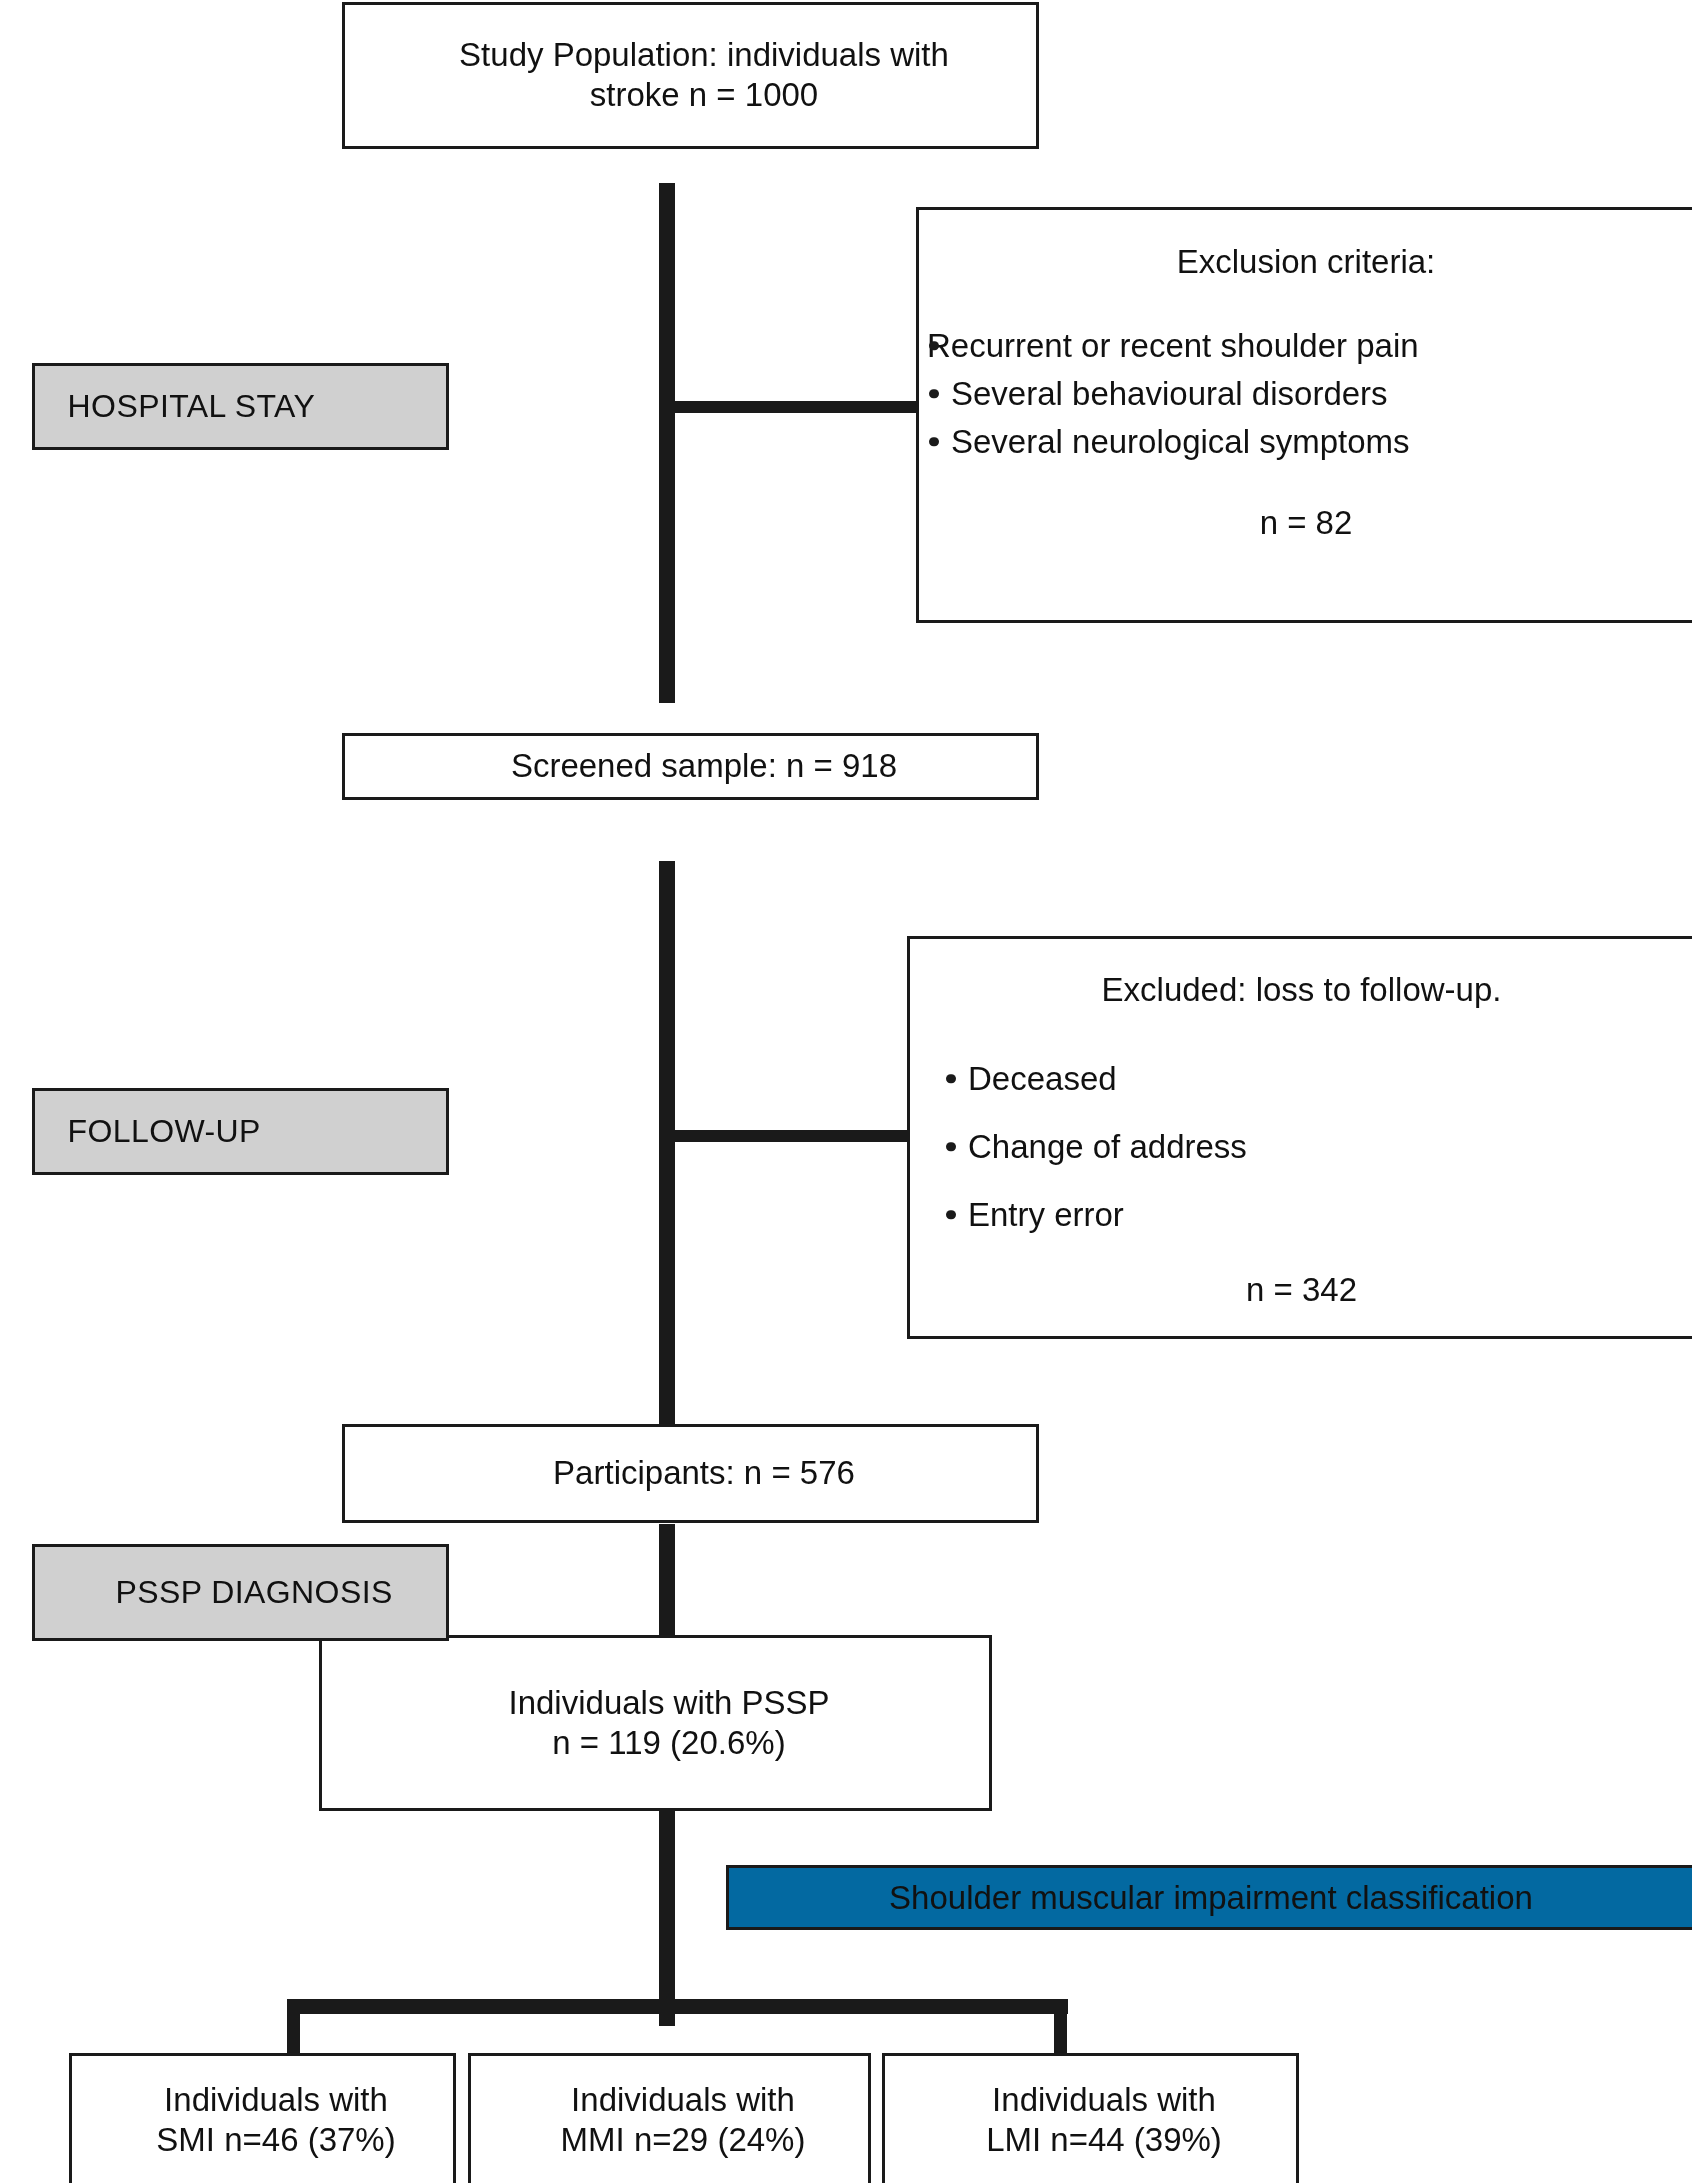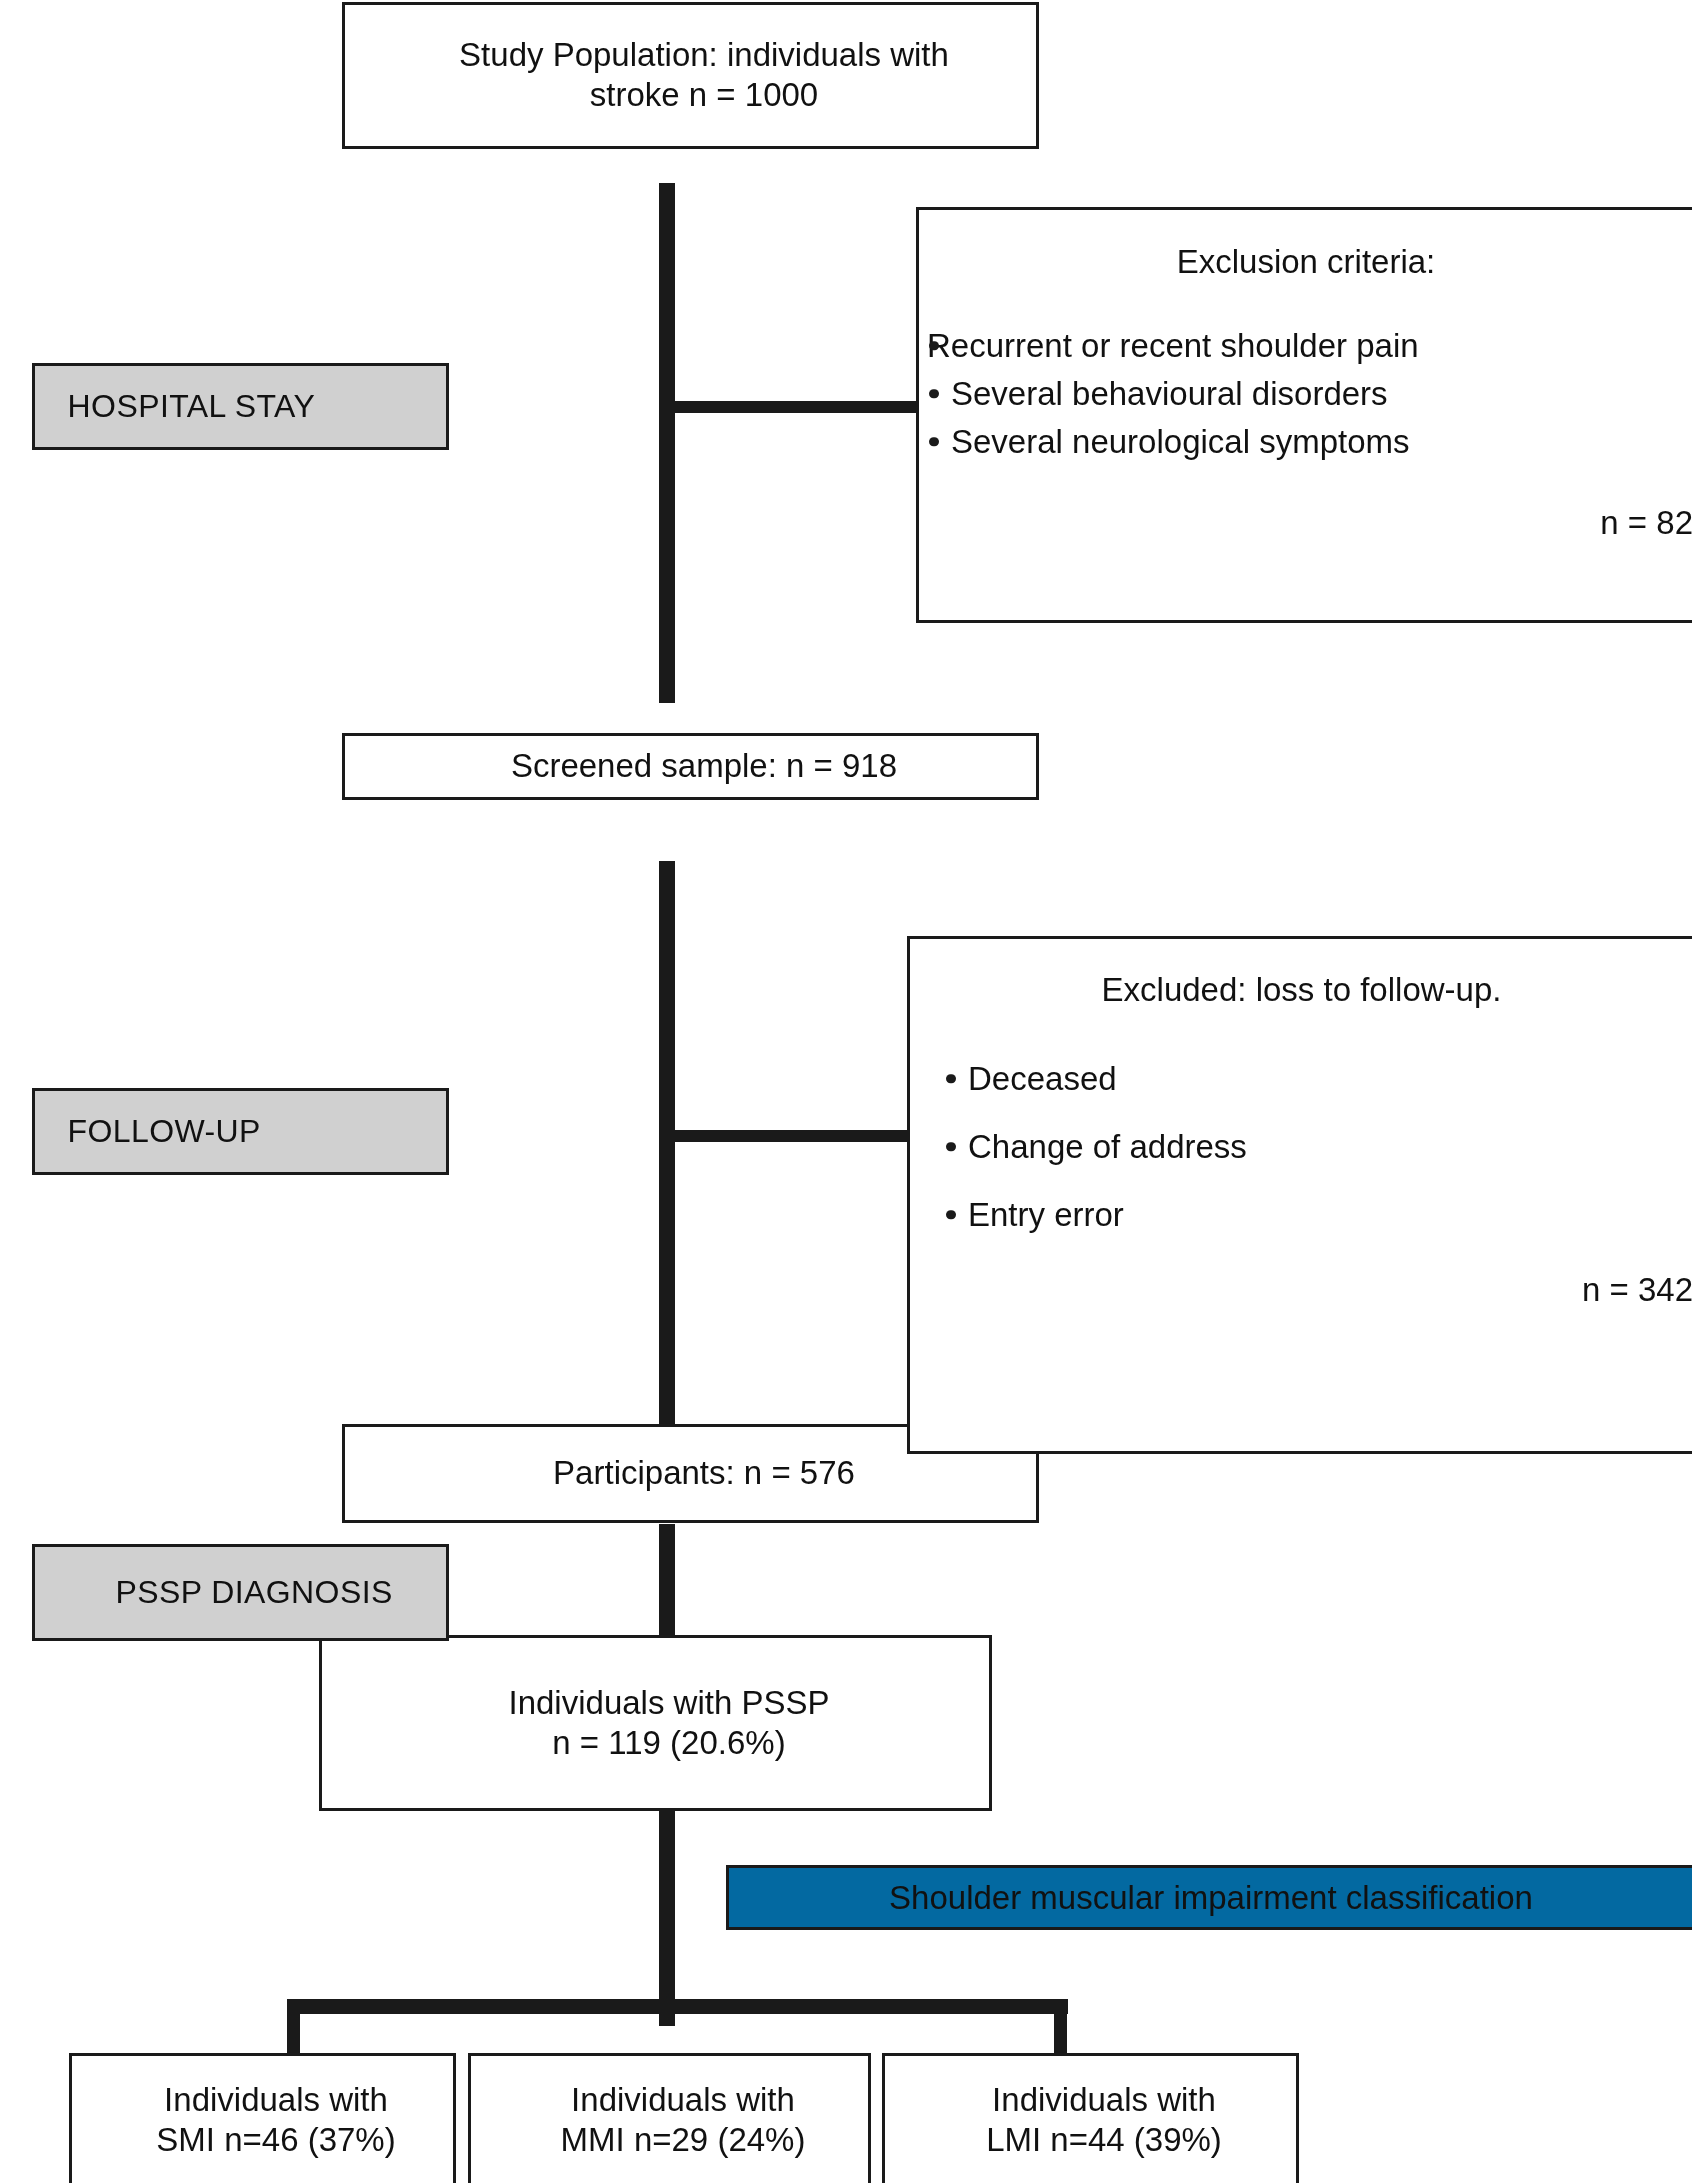--- a/index.html
+++ b/index.html
@@ -107,21 +107,21 @@
     position: absolute;
     left: 10.2px;
     top: 50%;
     transform: translateY(-50%);
     width: 9.4px;
     height: 9.4px;
     border-radius: 50%;
     background: #1a1a1a;
   }
   .callout-count {
-    text-align: right;
+    text-align: center;
   }
 
   
   .fs-body   { font-size: 33px; }
   .fs-stage  { font-size: 32px; }
   .fs-banner { font-size: 33px; }
 </style>
 </head>
 <body>
 
@@ -187,21 +187,21 @@
         <span>Several behavioural disorders</span>
       </li>
       <li style="height:48px; line-height:48px;">
         <span class="bullet"></span>
         <span>Several neurological symptoms</span>
       </li>
     </ul>
     <div class="callout-count" style="margin-top:38px;">n = 82</div>
   </div>
 
-  <div class="callout fs-body" style="left:907px; top:936px; width:786px; height:518px;">
+  <div class="callout fs-body" style="left:907px; top:936px; width:786px; height:403px;">
     <div class="callout-head" style="margin-top:32px;">Excluded: loss to follow-up.</div>
     <ul style="margin-top:36px; padding-left:26px;">
       <li style="height:68px; line-height:68px;">
         <span class="bullet"></span>
         <span>Deceased</span>
       </li>
       <li style="height:68px; line-height:68px;">
         <span class="bullet"></span>
         <span>Change of address</span>
       </li>

